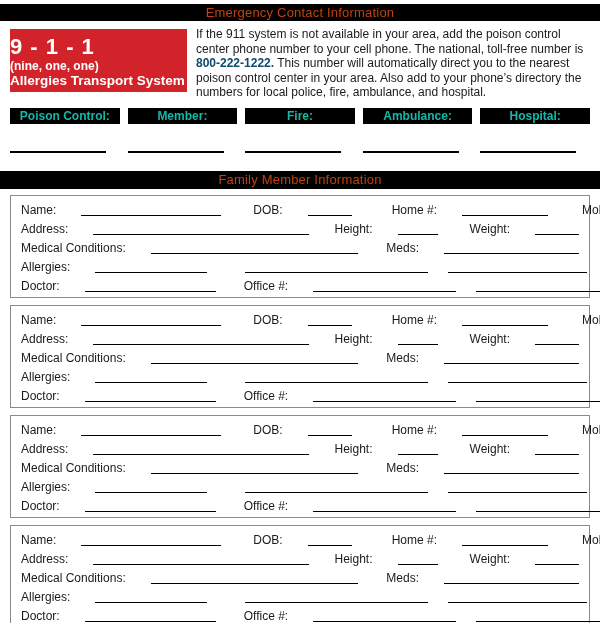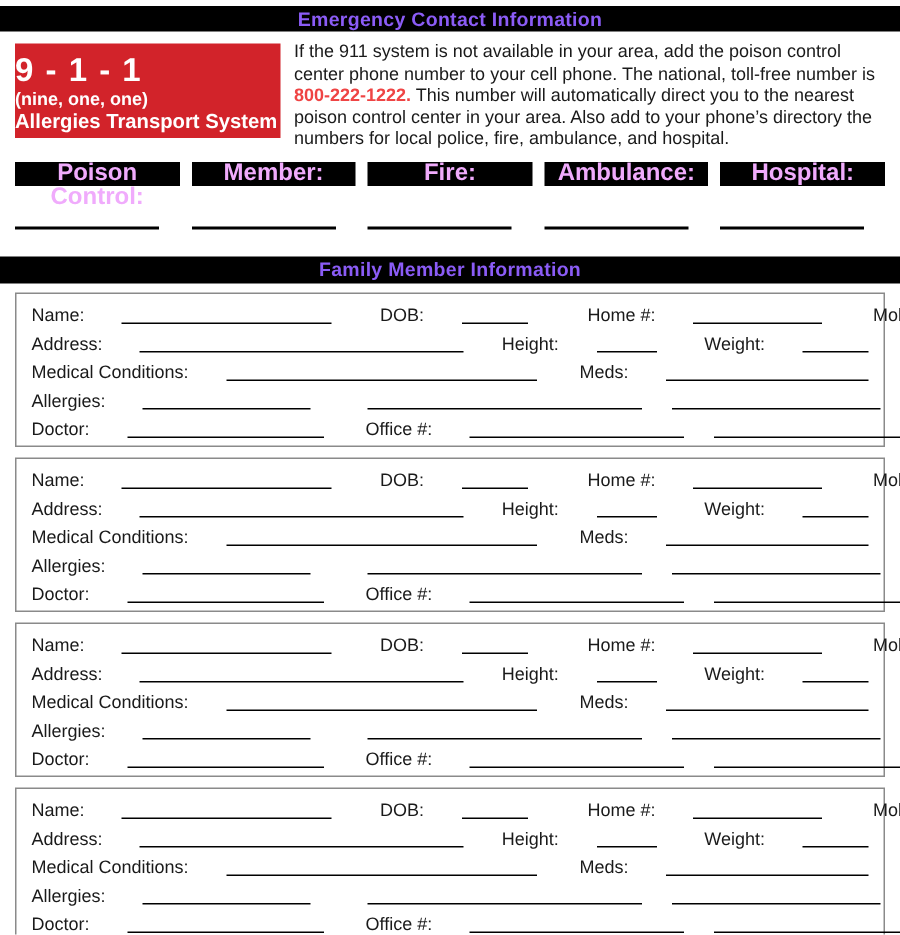--- a/index.html
+++ b/index.html
@@ -1,38 +1,38 @@
 <!DOCTYPE html>
 <html><head>
 <meta charset="utf-8">
 <style>
   * { margin:0; padding:0; box-sizing:border-box; }
   html,body { width:600px; height:623px; overflow:hidden; background:#fff;
     font-family:"Liberation Sans","DejaVu Sans",sans-serif; color:#1a1a1a; }
 
   
-  .bar { background:#000; color:#8b5cf6; height:17px; line-height:17px;
-    text-align:center; font-weight:bold; font-size:13px; letter-spacing:.2px; }
+  .bar { background:#000; color:#c2410c; height:17px; line-height:17px;
+    text-align:center; font-weight:normal; font-size:13px; letter-spacing:.2px; }
   .bar.top { margin-top:4px; }
   .bar.family { margin-top:16px; height:18px; line-height:18px; }
 
   
   .info-row { display:flex; margin:8px 14px 0 10px; align-items:flex-start; }
   .badge911 { width:177px; height:63px; background:#d2232a; color:#fff;
     text-align:left; padding-top:6px; flex:0 0 auto; }
   .badge911 .num { font-size:22px; font-weight:bold; line-height:24px; letter-spacing:1px; }
   .badge911 .words { font-size:12px; font-weight:bold; line-height:14px; }
   .badge911 .caption { font-size:13.5px; font-weight:bold; line-height:16px; }
   .infotext { flex:1; margin-left:9px; font-size:12px; line-height:14.6px; margin-top:-2px; }
-  .infotext .phone { color:#ef4444; font-weight:bold; }
+  .infotext .phone { color:#0c4a6e; font-weight:bold; }
 
   
   .contact-labels { display:flex; gap:8px; margin:8px 10px 0; }
-  .clabel { flex:1; background:#000; color:#f0abfc; height:16px; line-height:16px;
-    text-align:center; font-weight:bold; font-size:16px; }
+  .clabel { flex:1; background:#000; color:#14b8a6; height:16px; line-height:16px;
+    text-align:center; font-weight:bold; font-size:12px; }
   .contact-lines { display:flex; gap:8px; margin:24px 10px 0; }
   .ccol { flex:1; height:7px; }
   .cline { width:96px; height:5px; border-bottom:2px solid #000; }
 
   
   .members { margin:6px 10px 0; }
   .member-box { border:1px solid #8a8a8a; background:#fff; padding:3px 10px;
     margin-bottom:7px; }
   .frow { display:flex; align-items:flex-end; height:19px;gap:20px; }
   .flbl { white-space:nowrap; font-size:12px; line-height:16px; padding-right:5px; }

